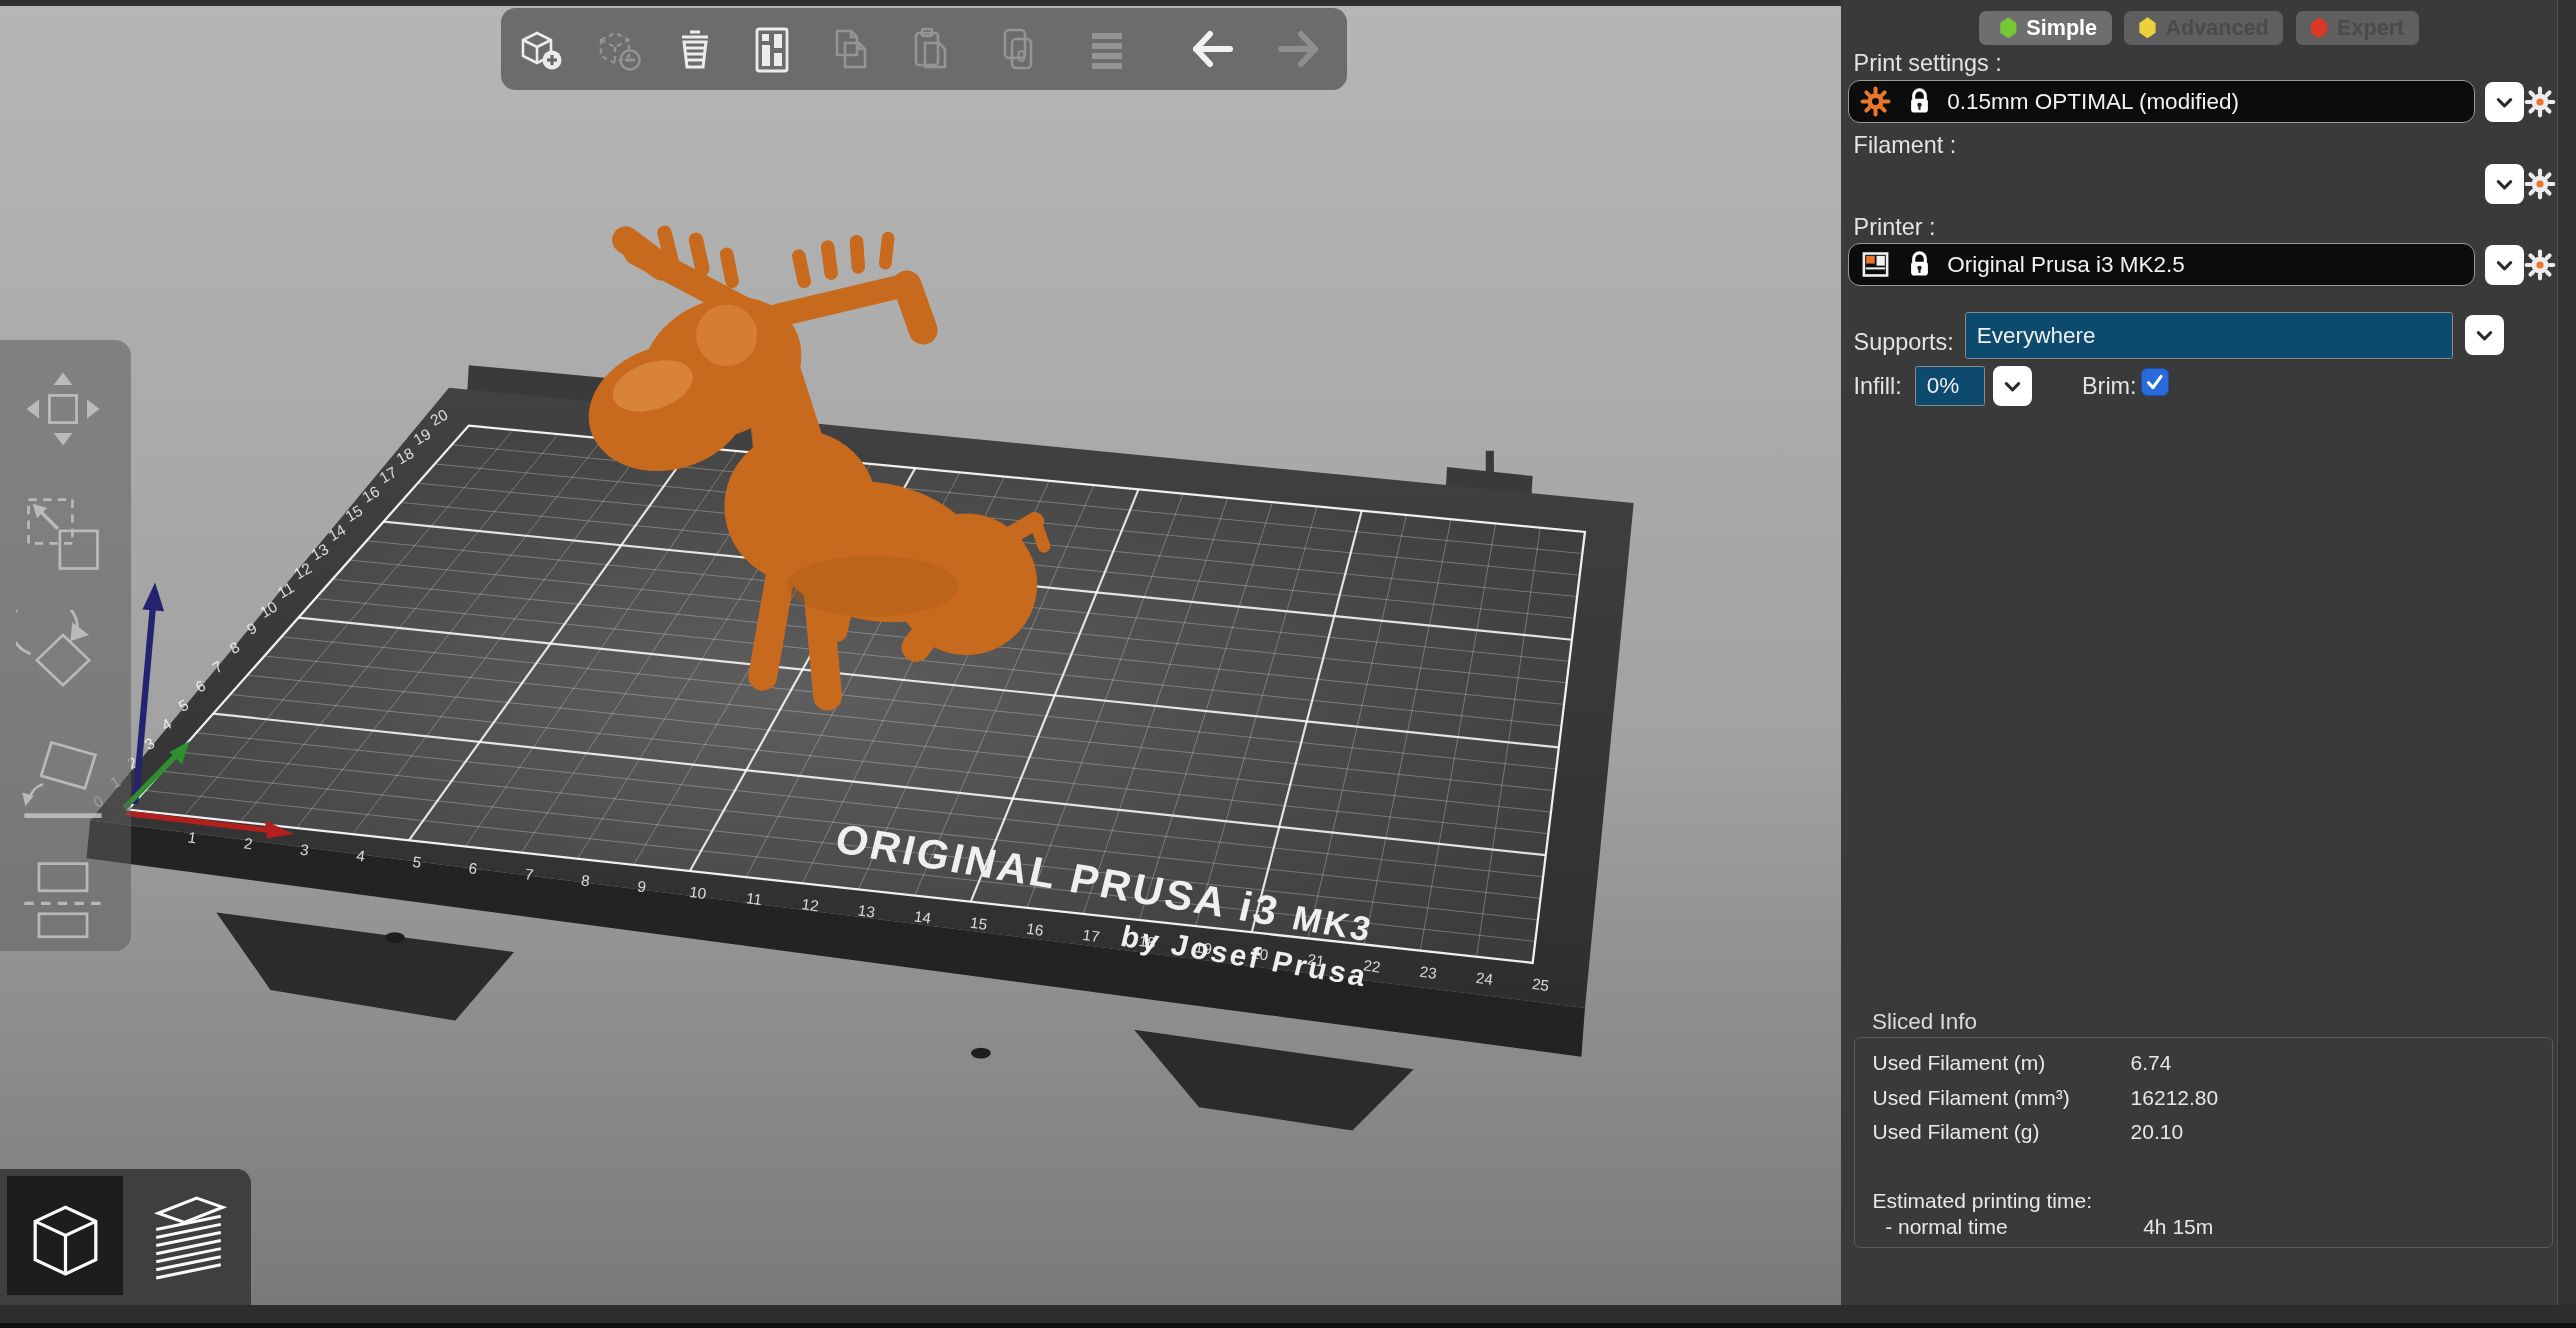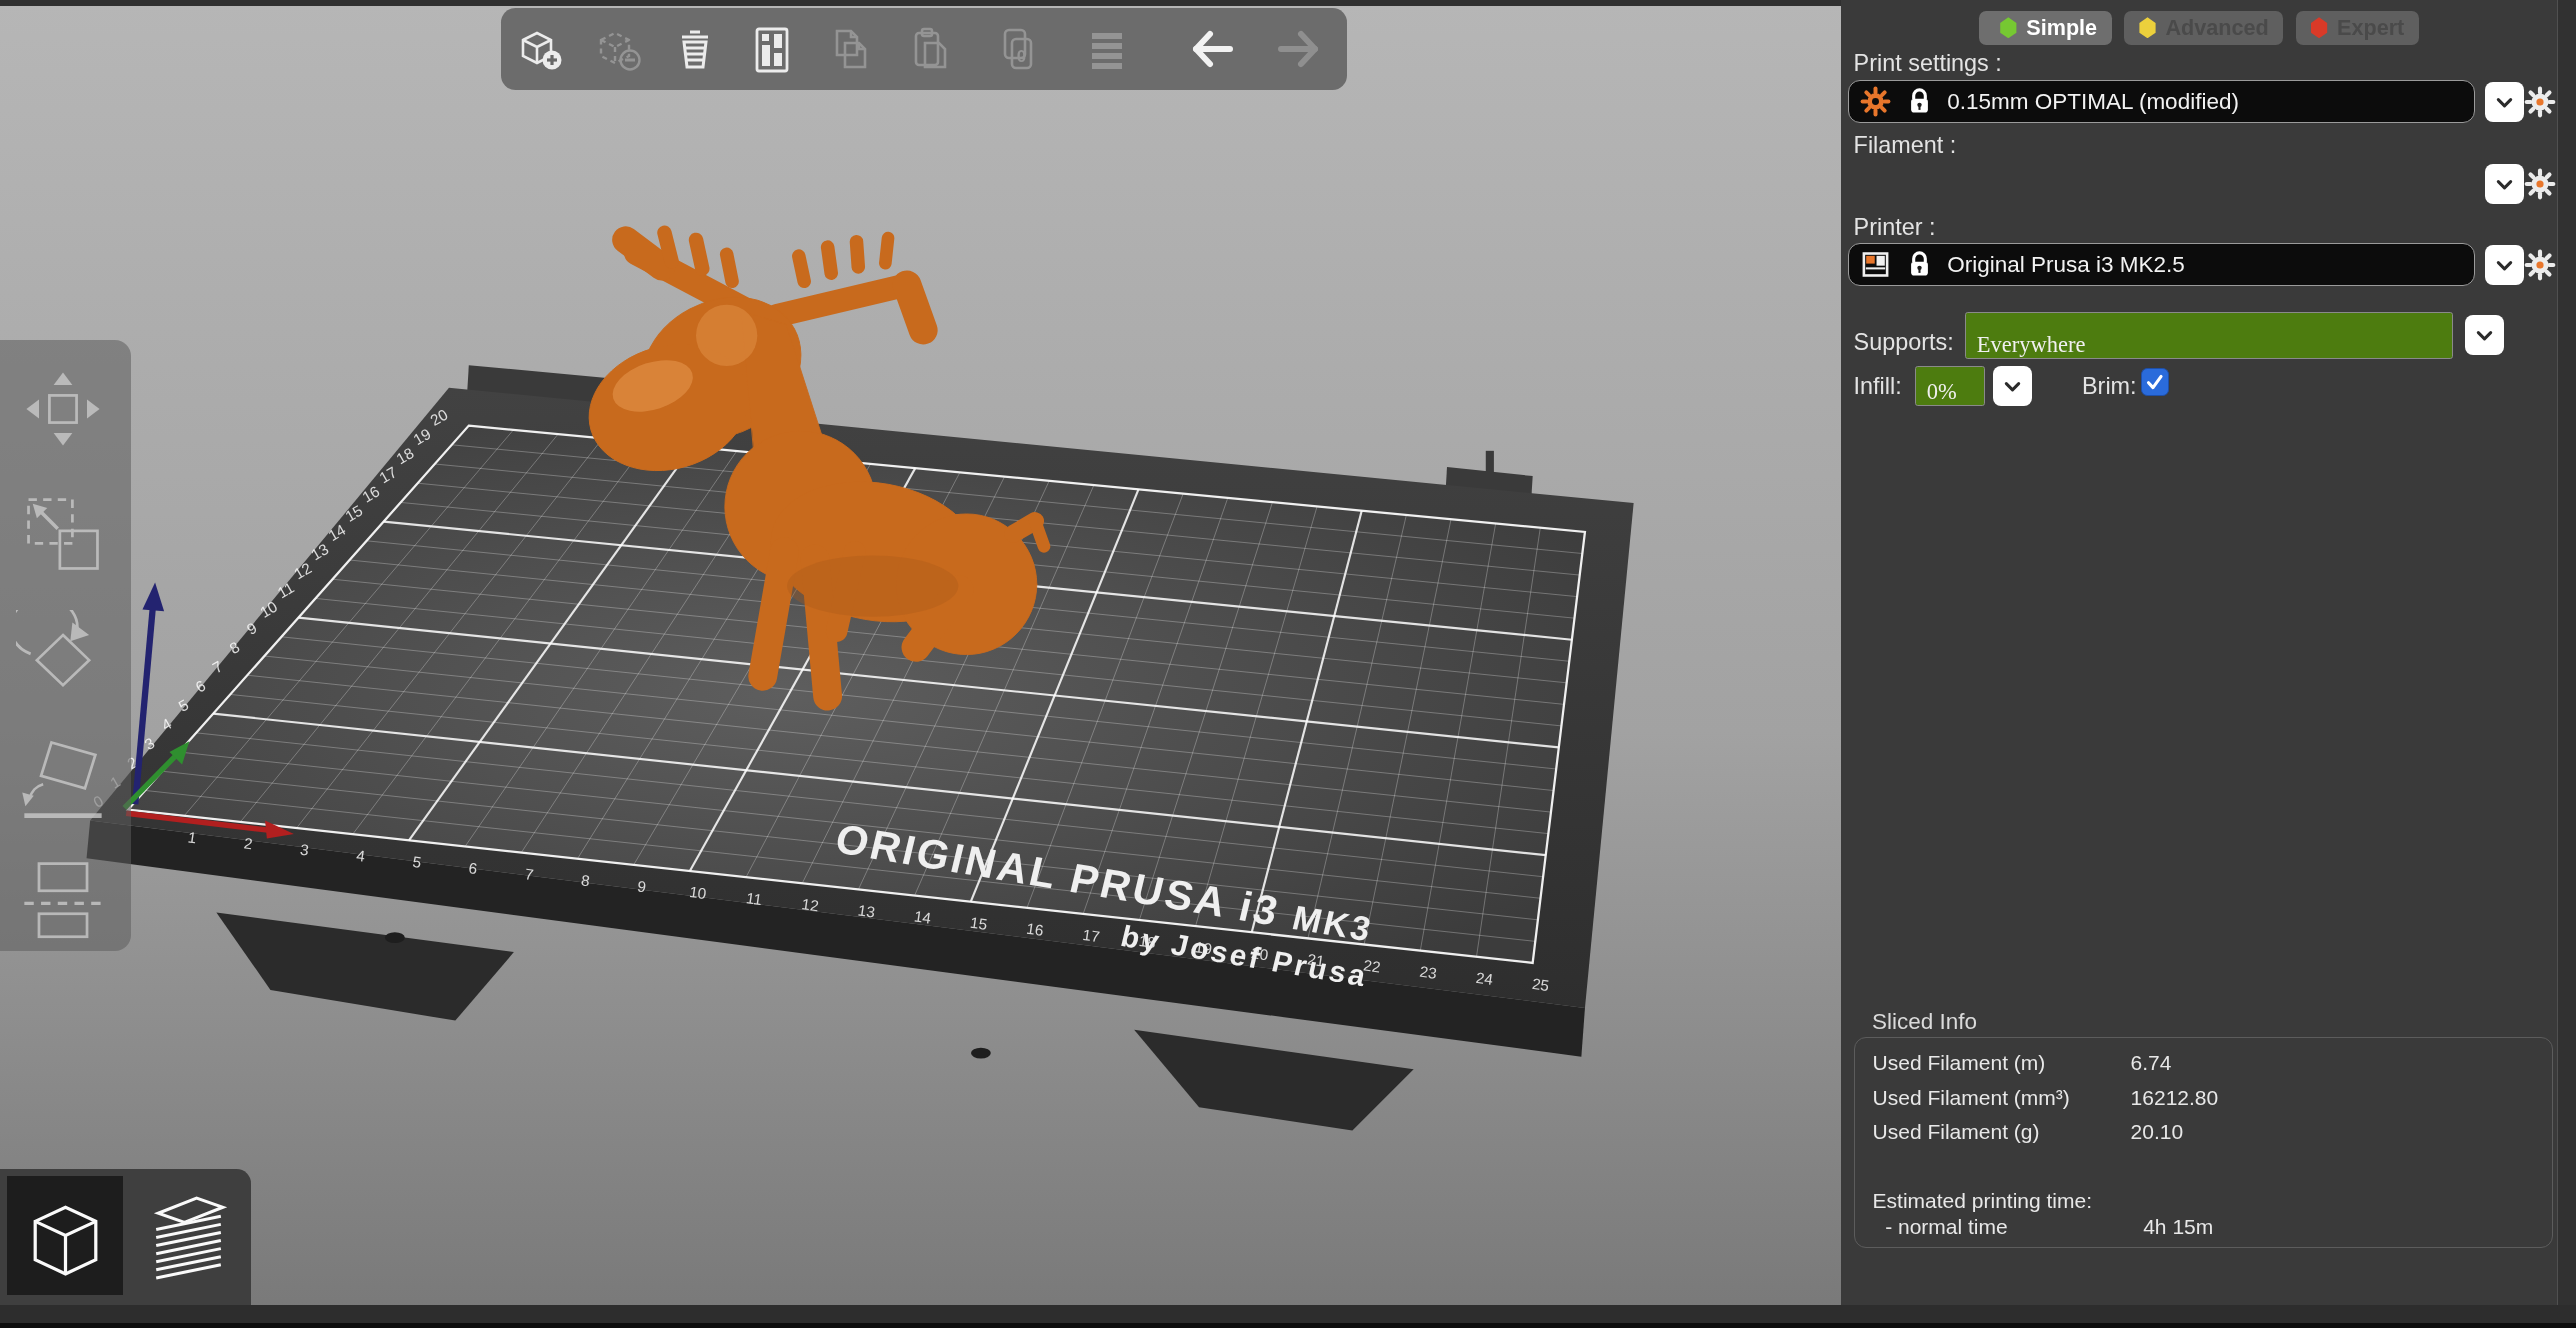--- a/index.html
+++ b/index.html
@@ -49,30 +49,30 @@
     border:1.8px solid #9b9b9b;border-radius:12px;display:flex;align-items:center;gap:12.6px;
     padding:0 0 0 10.8px;box-sizing:border-box;cursor:pointer;}
   .combo .ctext{color:#f2f2f2;font-size:22.5px;white-space:nowrap;}
   .combo svg.cicon{width:31px;height:31px;flex:0 0 auto;}
   .swatch{width:34px;height:34px;flex:0 0 auto;}
   .drop-btn{position:absolute;width:39px;height:40px;background:#ffffff;border:none;border-radius:8px;
     display:flex;align-items:center;justify-content:center;cursor:pointer;padding:0;}
   .drop-btn svg{width:27px;height:27px;}
   .gear-btn{position:absolute;width:32px;height:32px;border:none;background:transparent;padding:0;cursor:pointer;}
   .gear-btn svg{width:32px;height:32px;}
-  .mini-combo{position:absolute;background:#4d7c0f;border:1.8px solid #8a8a8a;border-radius:2.7px;
-    display:flex;align-items:flex-end;padding:0 10.8px;box-sizing:border-box;color:#f0f0f0;
-    font-size:22.5px;cursor:pointer;font-family:Liberation Serif, serif;}
+  .mini-combo{position:absolute;background:#0c4a6e;border:1.8px solid #8a8a8a;border-radius:2.7px;
+    display:flex;align-items:center;padding:0 10.8px;box-sizing:border-box;color:#f0f0f0;
+    font-size:22.5px;cursor:pointer;}
   #brim-check{position:absolute;left:300px;width:28px;height:28px;background:#2a6bdb;
     border:0.9px solid #1e4fa8;border-radius:6.3px;display:flex;align-items:center;justify-content:center;
     padding:0;cursor:pointer;}
   #brim-check svg{width:21.6px;height:21.6px;}
   #sliced-title{position:absolute;left:31px;top:1009px;color:#dadada;font-size:22.5px;}
   #sliced-box{position:absolute;left:12.6px;top:1037px;width:699px;height:211px;
-    border:1.8px solid #5c5c5c;border-radius:12px;box-sizing:border-box;}
+    border:1.8px solid #5c5c5c;border-radius:6px;box-sizing:border-box;}
   .si-row{position:absolute;left:18px;width:658px;display:flex;color:#e8e8e8;font-size:21px;}
   .si-label{width:258px;flex:0 0 auto;}
   .si-indent{padding-left:12.6px;}
   #export-btn{position:absolute;left:7.2px;top:1256px;width:708px;height:45px;background:#6b6b6b;
     border:none;border-radius:8px;color:#fff;font:bold 23.4px "Liberation Sans",sans-serif;cursor:pointer;}
 </style>
 </head>
 <body>
 
 <div id="app">

